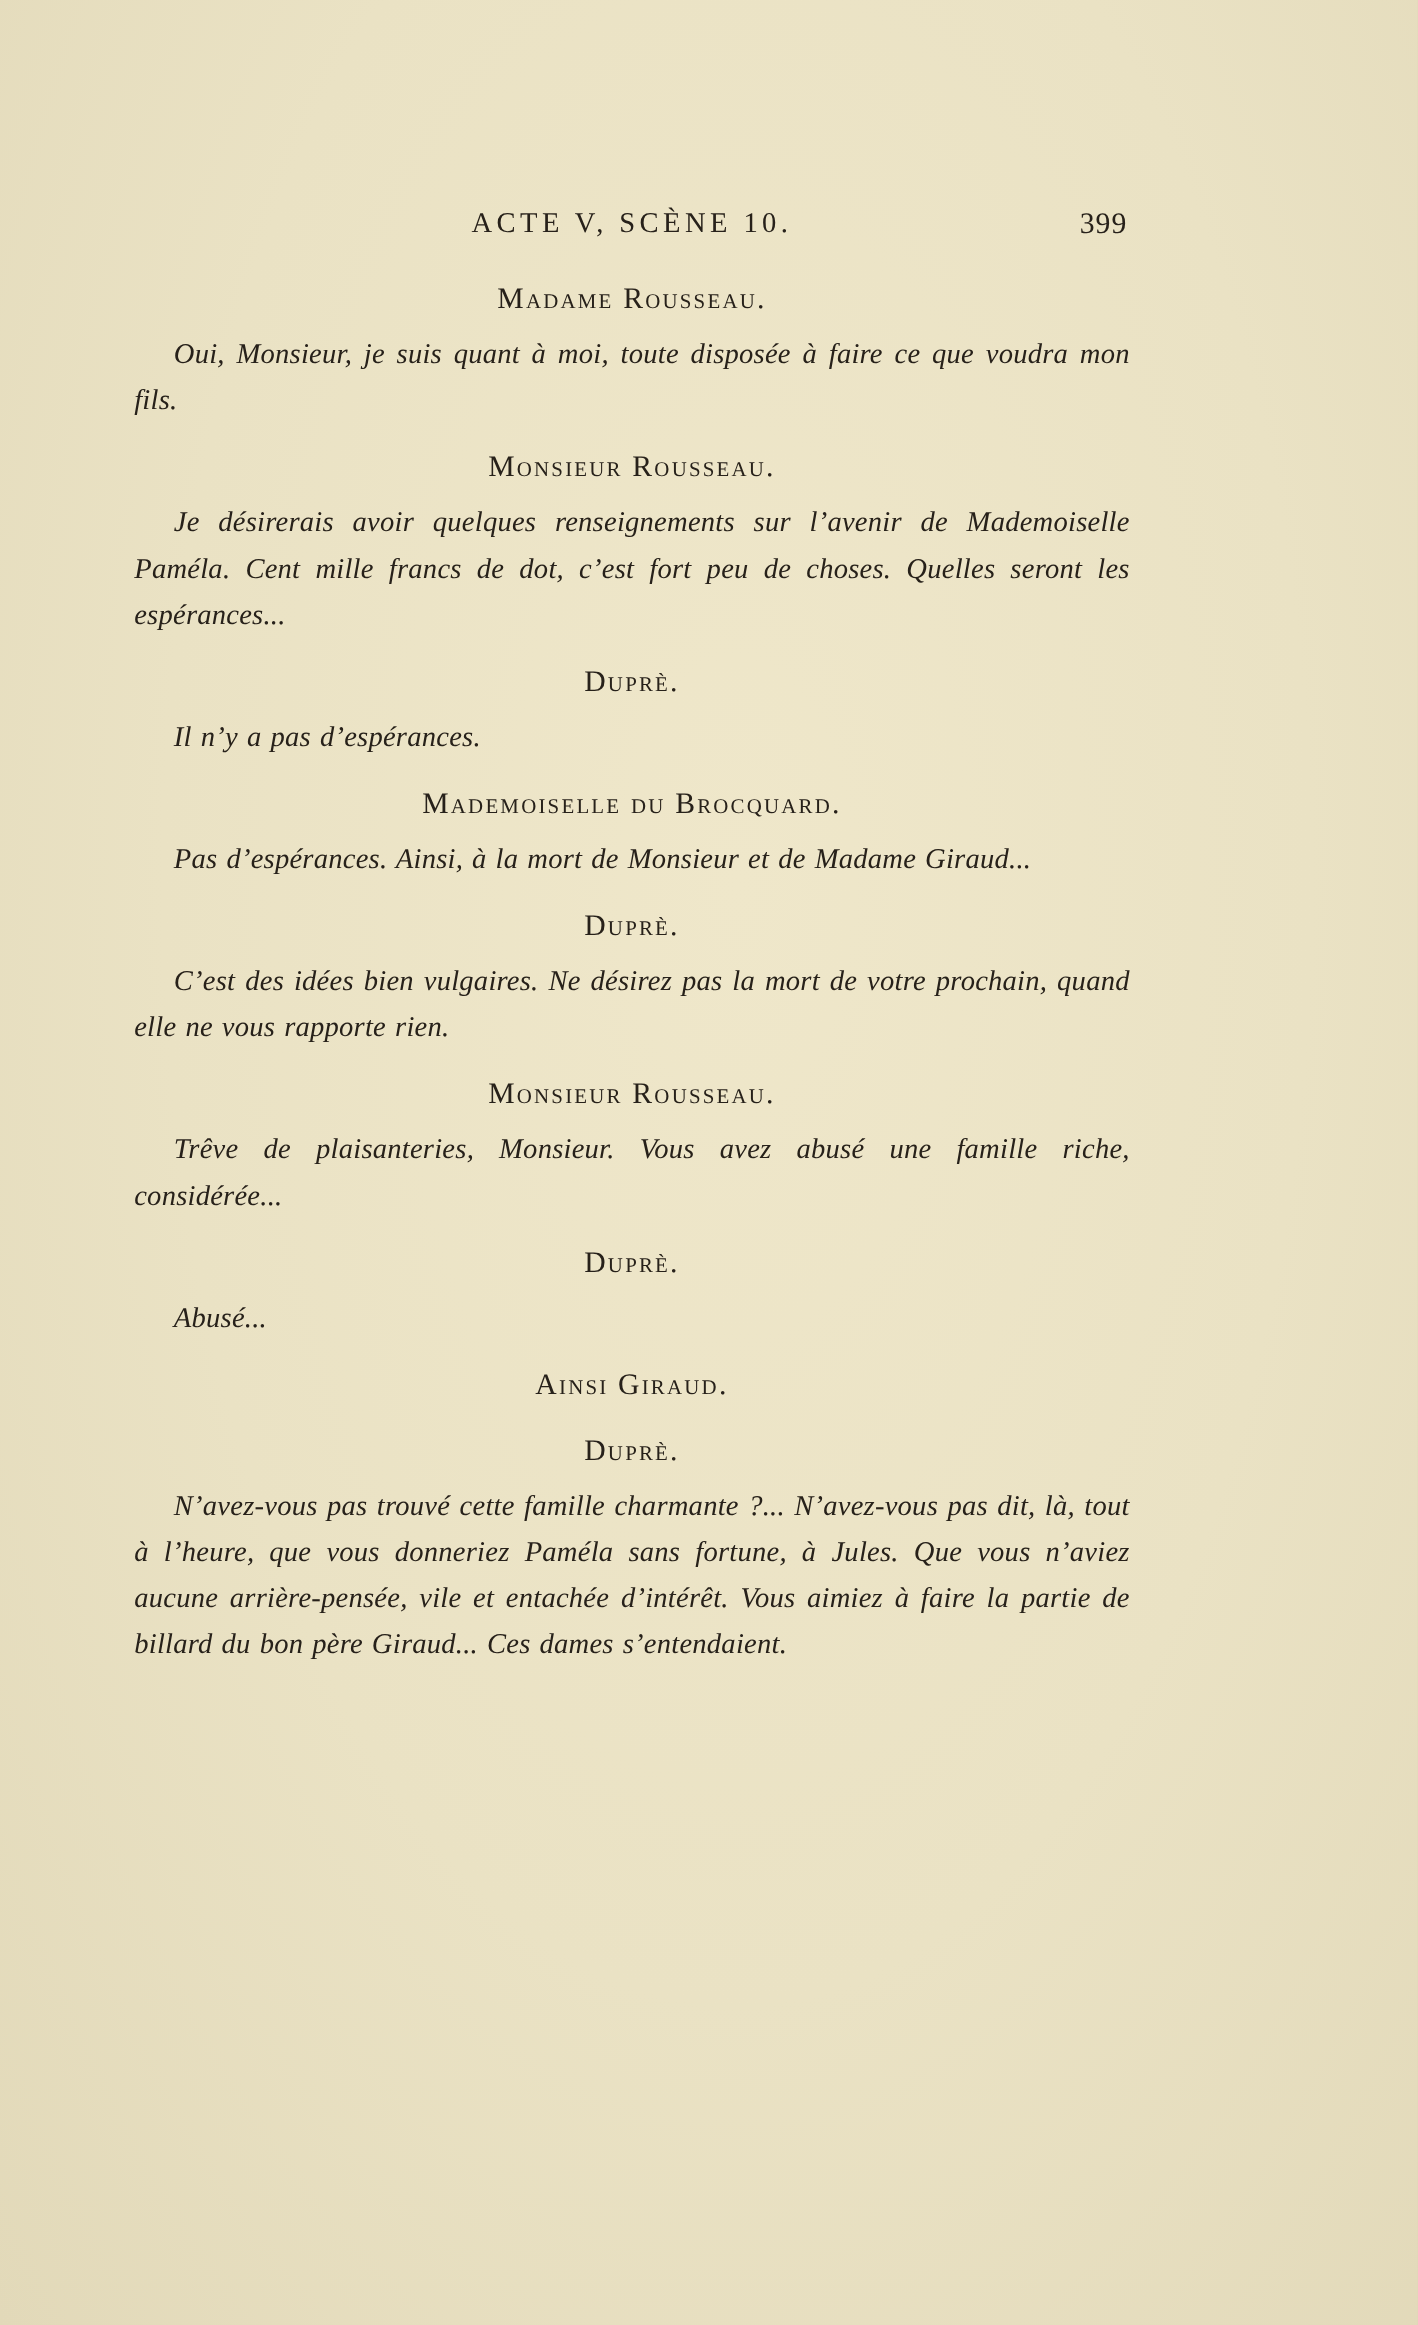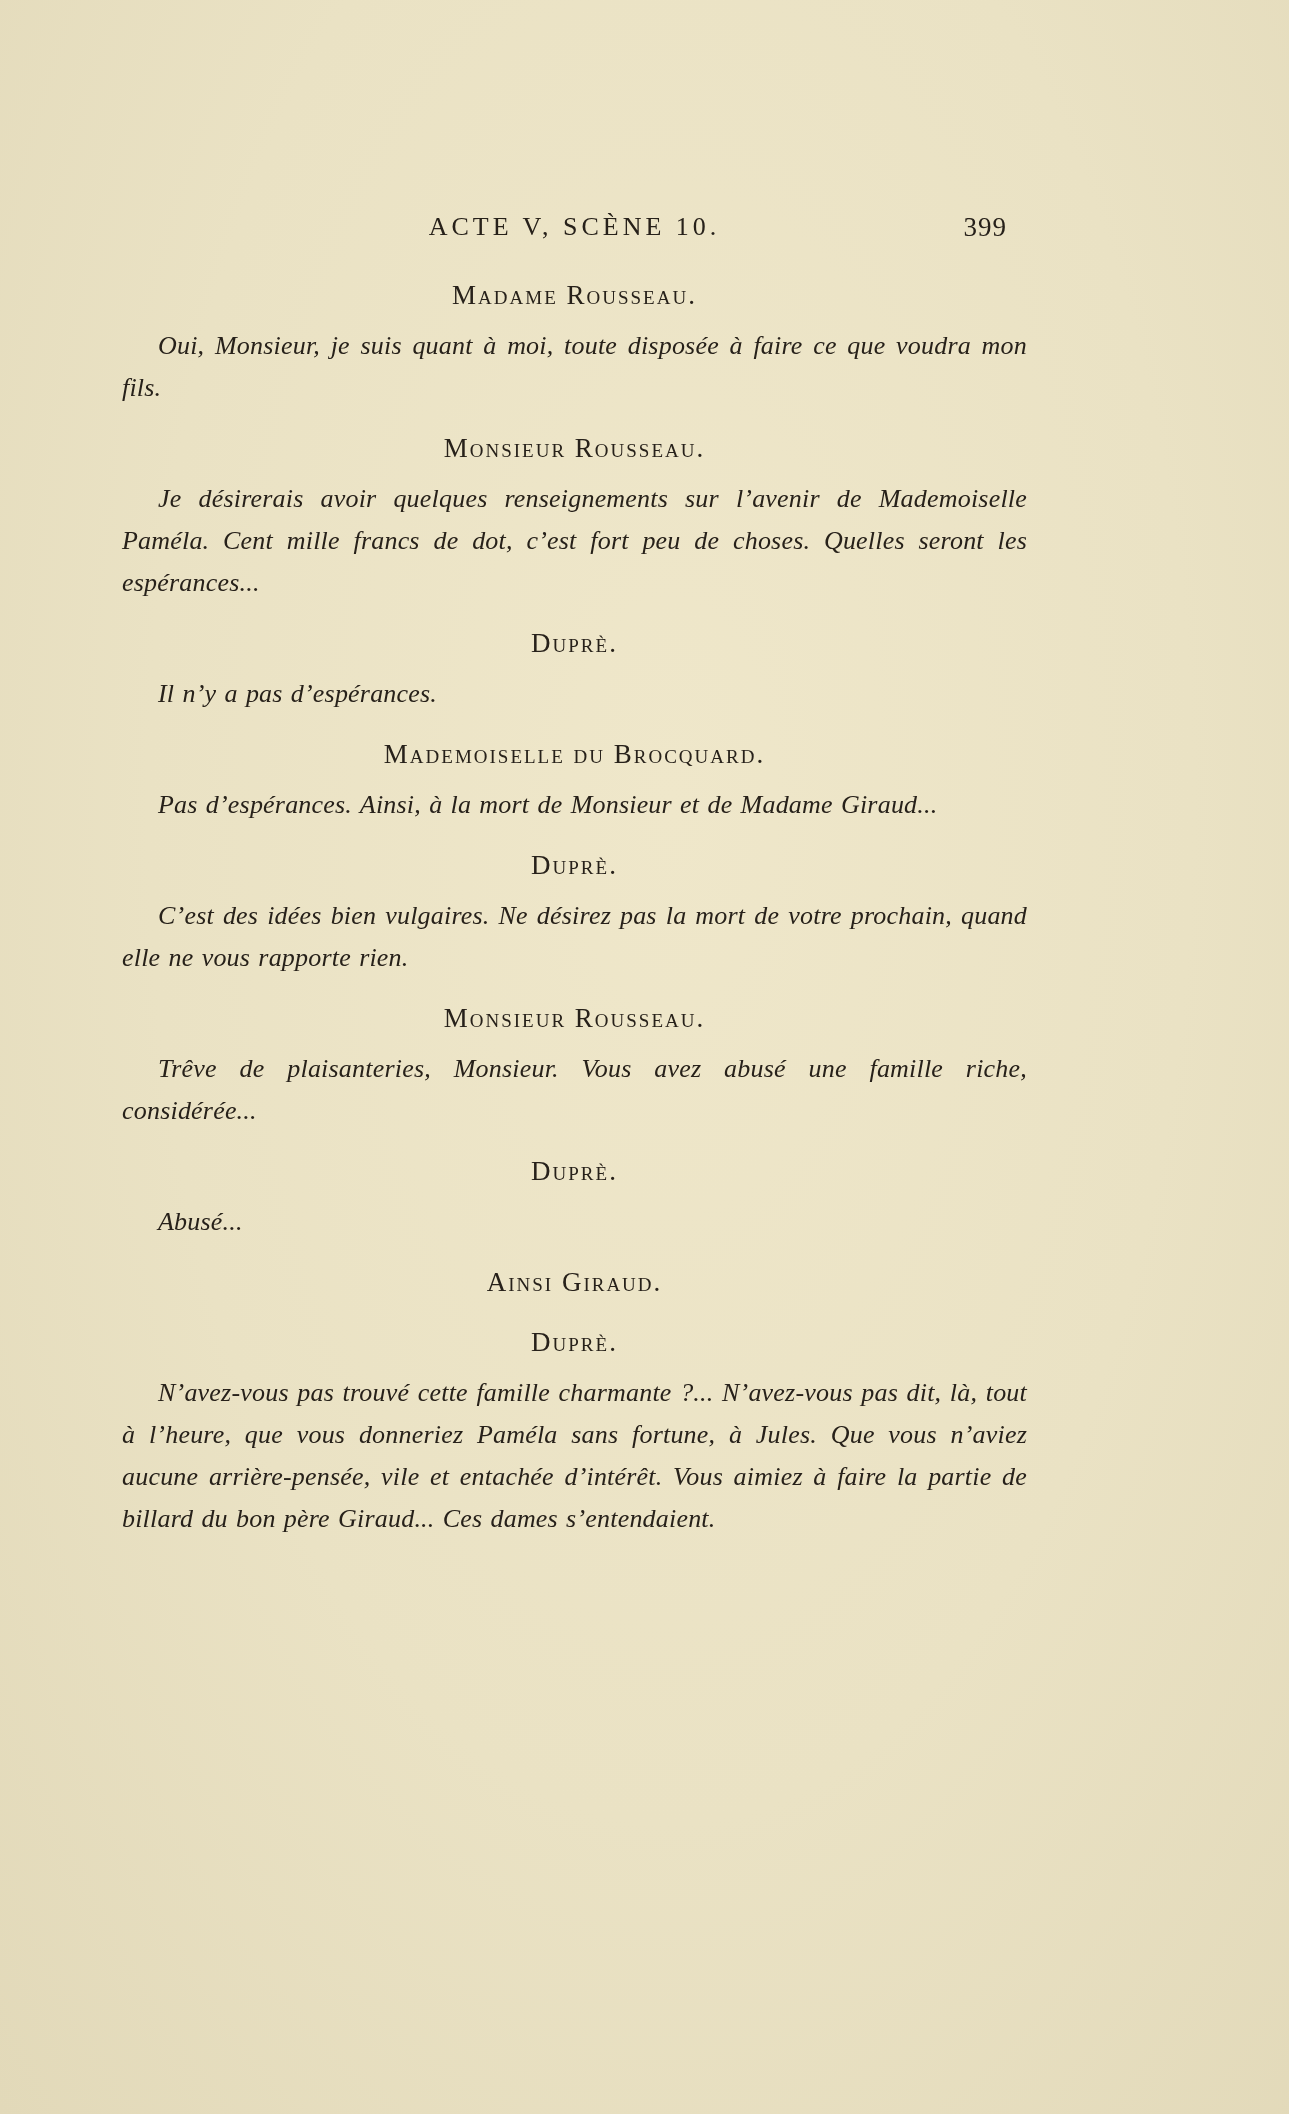--- a/index.html
+++ b/index.html
@@ -20,32 +20,31 @@
   .text-column {
     position: absolute;
     top: 188px;
     left: 122px;
     width: 905px;
   }
   .running-head {
     position: relative;
     height: 44px;
     margin-bottom: 18px;
-    margin-top: 24px;
   }
   .running-head .title {
     display: block;
     text-align: center;
     font-size: 26px;
     letter-spacing: 4px;
     font-weight: 400;
   }
   .running-head .folio {
     position: absolute;
-    right: 20px;
+    right: 2px;
     top: 0;
     font-size: 27px;
     letter-spacing: 1px;
     text-align: center;
   }
   .speech {
     margin-top: 18px;
   }
   .speaker {
     margin: 0 0 9px 0;

